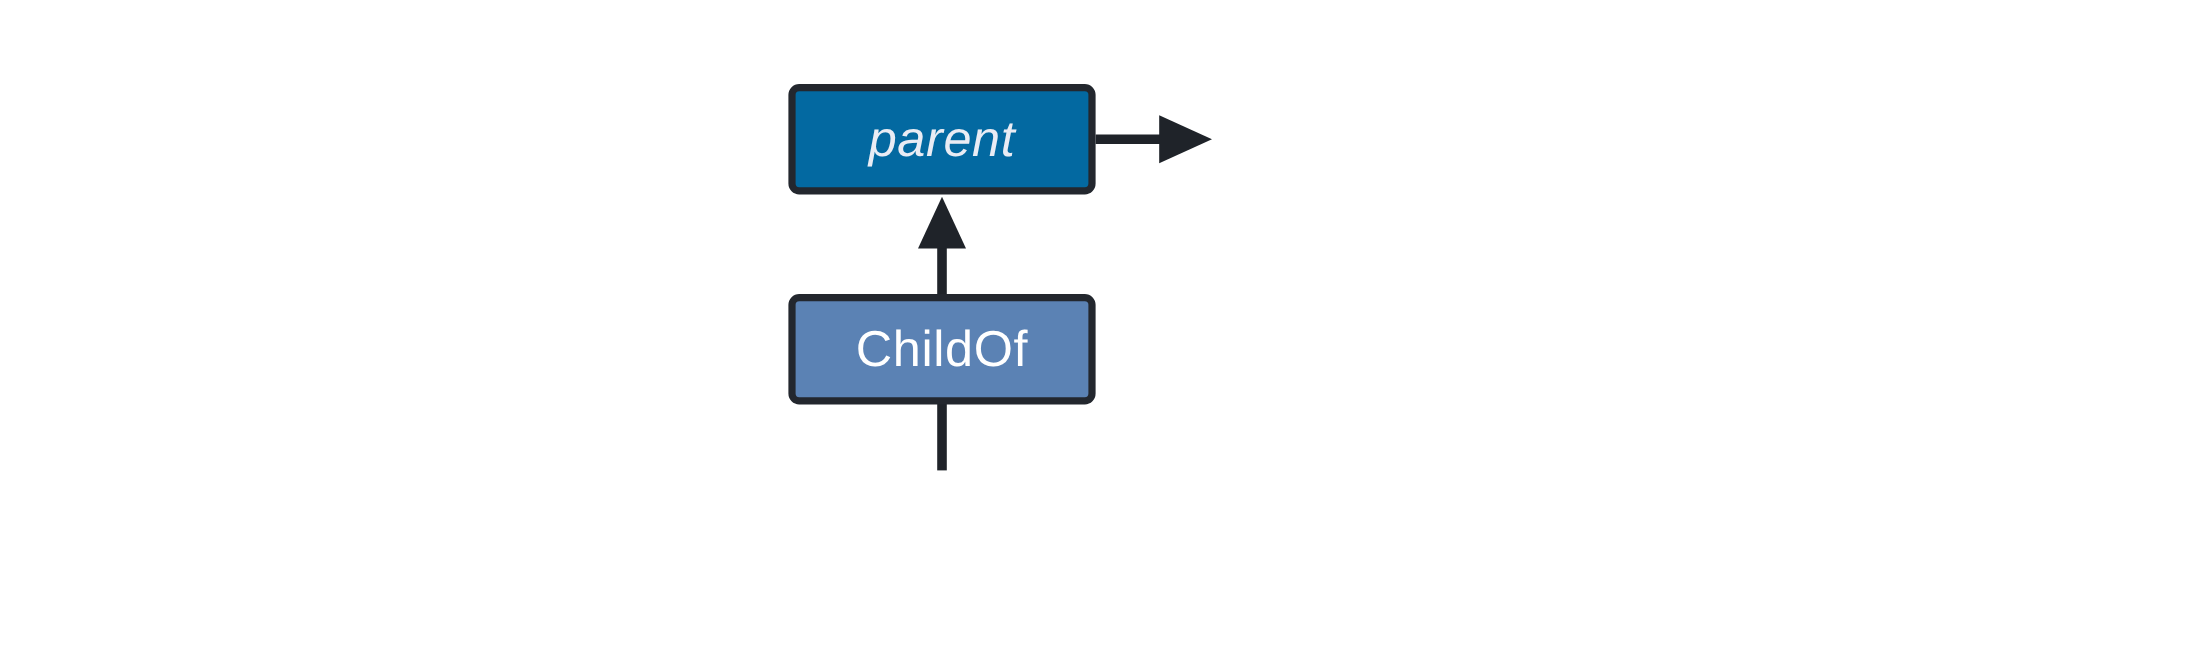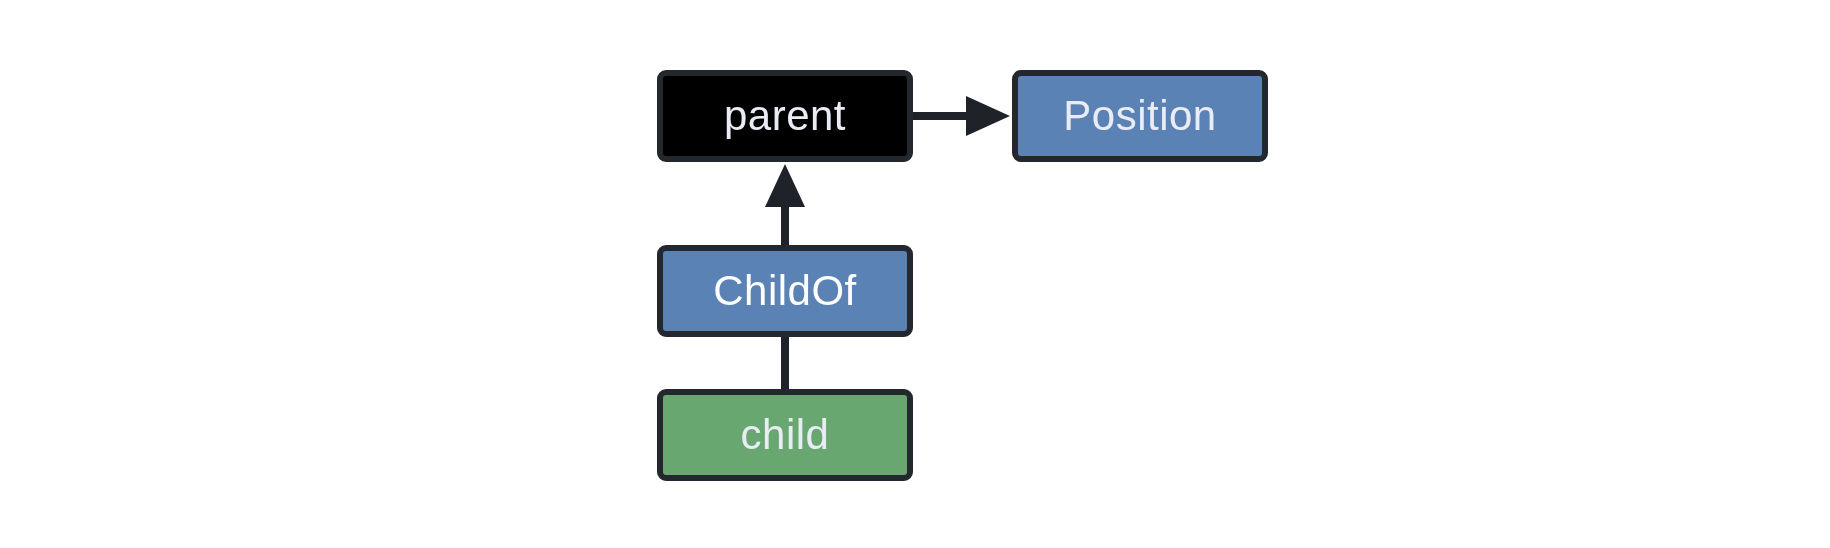--- a/index.html
+++ b/index.html
@@ -65,29 +65,23 @@
 
     <line class="edge-shaft" x1="913" y1="116" x2="972" y2="116" style="stroke: rgb(31, 35, 41);"></line>
     <polygon class="edge-head" points="966,96 1010,116 966,136" style="fill: rgb(31, 35, 41);"></polygon>
 
     <line class="edge-shaft" x1="785" y1="248" x2="785" y2="203" style="stroke: rgb(31, 35, 41);"></line>
     <polygon class="edge-head" points="765,207 785,164 805,207" style="fill: rgb(31, 35, 41);"></polygon>
 
     <line class="edge-shaft" x1="785" y1="335" x2="785" y2="392" style="stroke: rgb(31, 35, 41);"></line>
   </svg>
 
-  <div class="node node-parent" style="background-color: #000000; border-color: rgb(35, 39, 46);">
+  <div class="node node-parent" style="background-color: #0369a1; border-color: rgb(35, 39, 46); font-style: italic;">
     <span class="node-label" style="color: rgb(233, 236, 244);">parent</span>
   </div>
 
-  <div class="node node-position" style="background-color: rgb(91, 130, 180); border-color: rgb(35, 39, 46);">
-    <span class="node-label" style="color: rgb(233, 236, 244);">Position</span>
-  </div>
 
   <div class="node node-childof" style="background-color: rgb(91, 130, 180); border-color: rgb(35, 39, 46);">
     <span class="node-label" style="color: #ffffff;">ChildOf</span>
   </div>
 
-  <div class="node node-child" style="background-color: rgb(104, 168, 112); border-color: rgb(35, 39, 46);">
-    <span class="node-label" style="color: rgb(233, 236, 244);">child</span>
-  </div>
 
 </div>
 
 </body></html>

